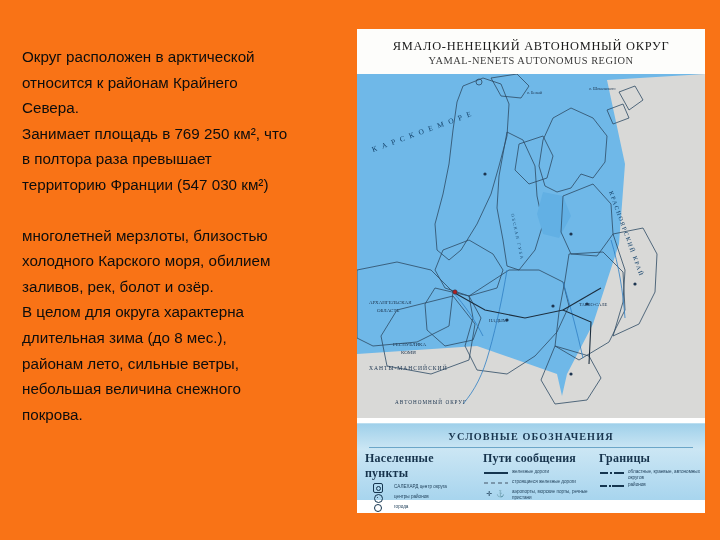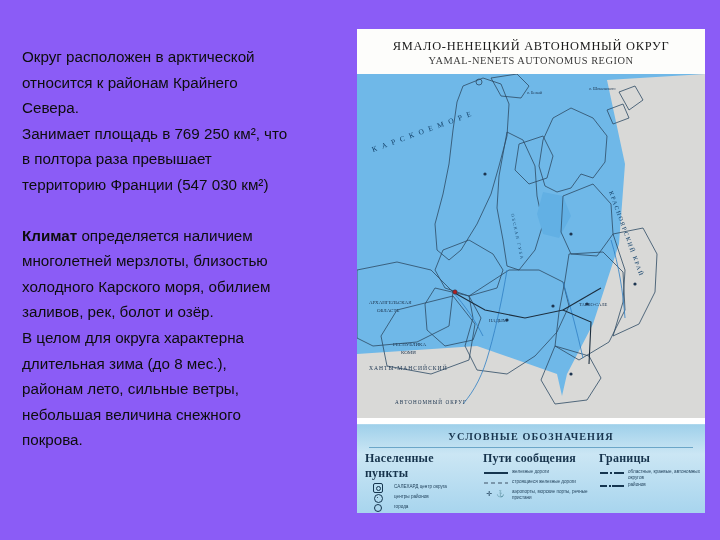--- a/index.html
+++ b/index.html
@@ -3,21 +3,21 @@
 <meta charset="utf-8">
 <style>
   html,body{margin:0;padding:0;}
   body{
     width:720px;height:540px;
     background:#ffffff;
     font-family:"Liberation Sans", sans-serif;
     overflow:hidden;
     position:relative;
   }
-  #slide{position:absolute;left:0;top:0;width:720px;height:540px;background:#8b5cf6;}
+  #slide{position:absolute;left:0;top:0;width:720px;height:540px;background:#f97316;}
 
   
   .text-col{
     position:absolute;left:22px;top:44px;width:330px;
     color:#0d0d0d;
   }
   .para{margin:0 0 0 0;}
   .para p{
     margin:0;
     font-size:15.2px;
@@ -58,21 +58,21 @@
 
   
   .map-canvas{
     position:absolute;left:0;top:45px;width:348px;height:344px;
     background:#6fb8e8;
     overflow:hidden;
   }
   .map-canvas svg{display:block;}
 
   .map-footer-strip{
-    position:absolute;left:0;top:389px;width:348px;height:95px;
+    position:absolute;left:0;top:389px;width:348px;height:82px;
     background:linear-gradient(180deg,#ffffff 0%,#ffffff 6%,#9fd0ea 7%,#cbe6f4 38%,#a8d5ee 99%);
   }
   .legend{
     position:absolute;left:0;top:0;width:348px;height:95px;
   }
   .legend-title{
     position:absolute;left:0;top:13px;width:100%;
     text-align:center;
     font-family:"Liberation Serif", serif;
     font-weight:bold;
@@ -141,21 +141,20 @@
       <p>относится к районам Крайнего</p>
       <p>Севера.</p>
       <p>Занимает  площадь в 769 250 км², что</p>
       <p>в полтора раза превышает</p>
       <p>территорию Франции (547 030 км²)</p>
     </div>
 
     <div class="gap"></div>
 
     <div class="para">
-      <p><span class="bold">Климат</span><span> определяется наличием</span></p>
       <p>многолетней мерзлоты, близостью</p>
       <p>холодного Карского моря, обилием</p>
       <p>заливов, рек, болот и озёр.</p>
       <p> В целом для округа характерна</p>
       <p>длительная зима (до 8 мес.),</p>
       <p>районам лето, сильные ветры,</p>
       <p>небольшая величина снежного</p>
       <p>покрова.</p>
     </div>
 

